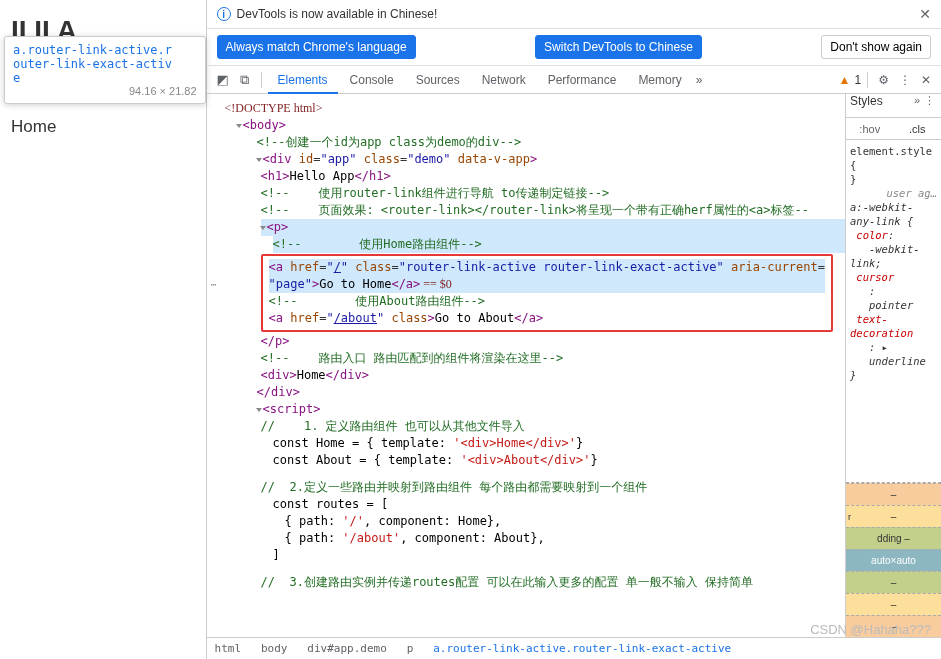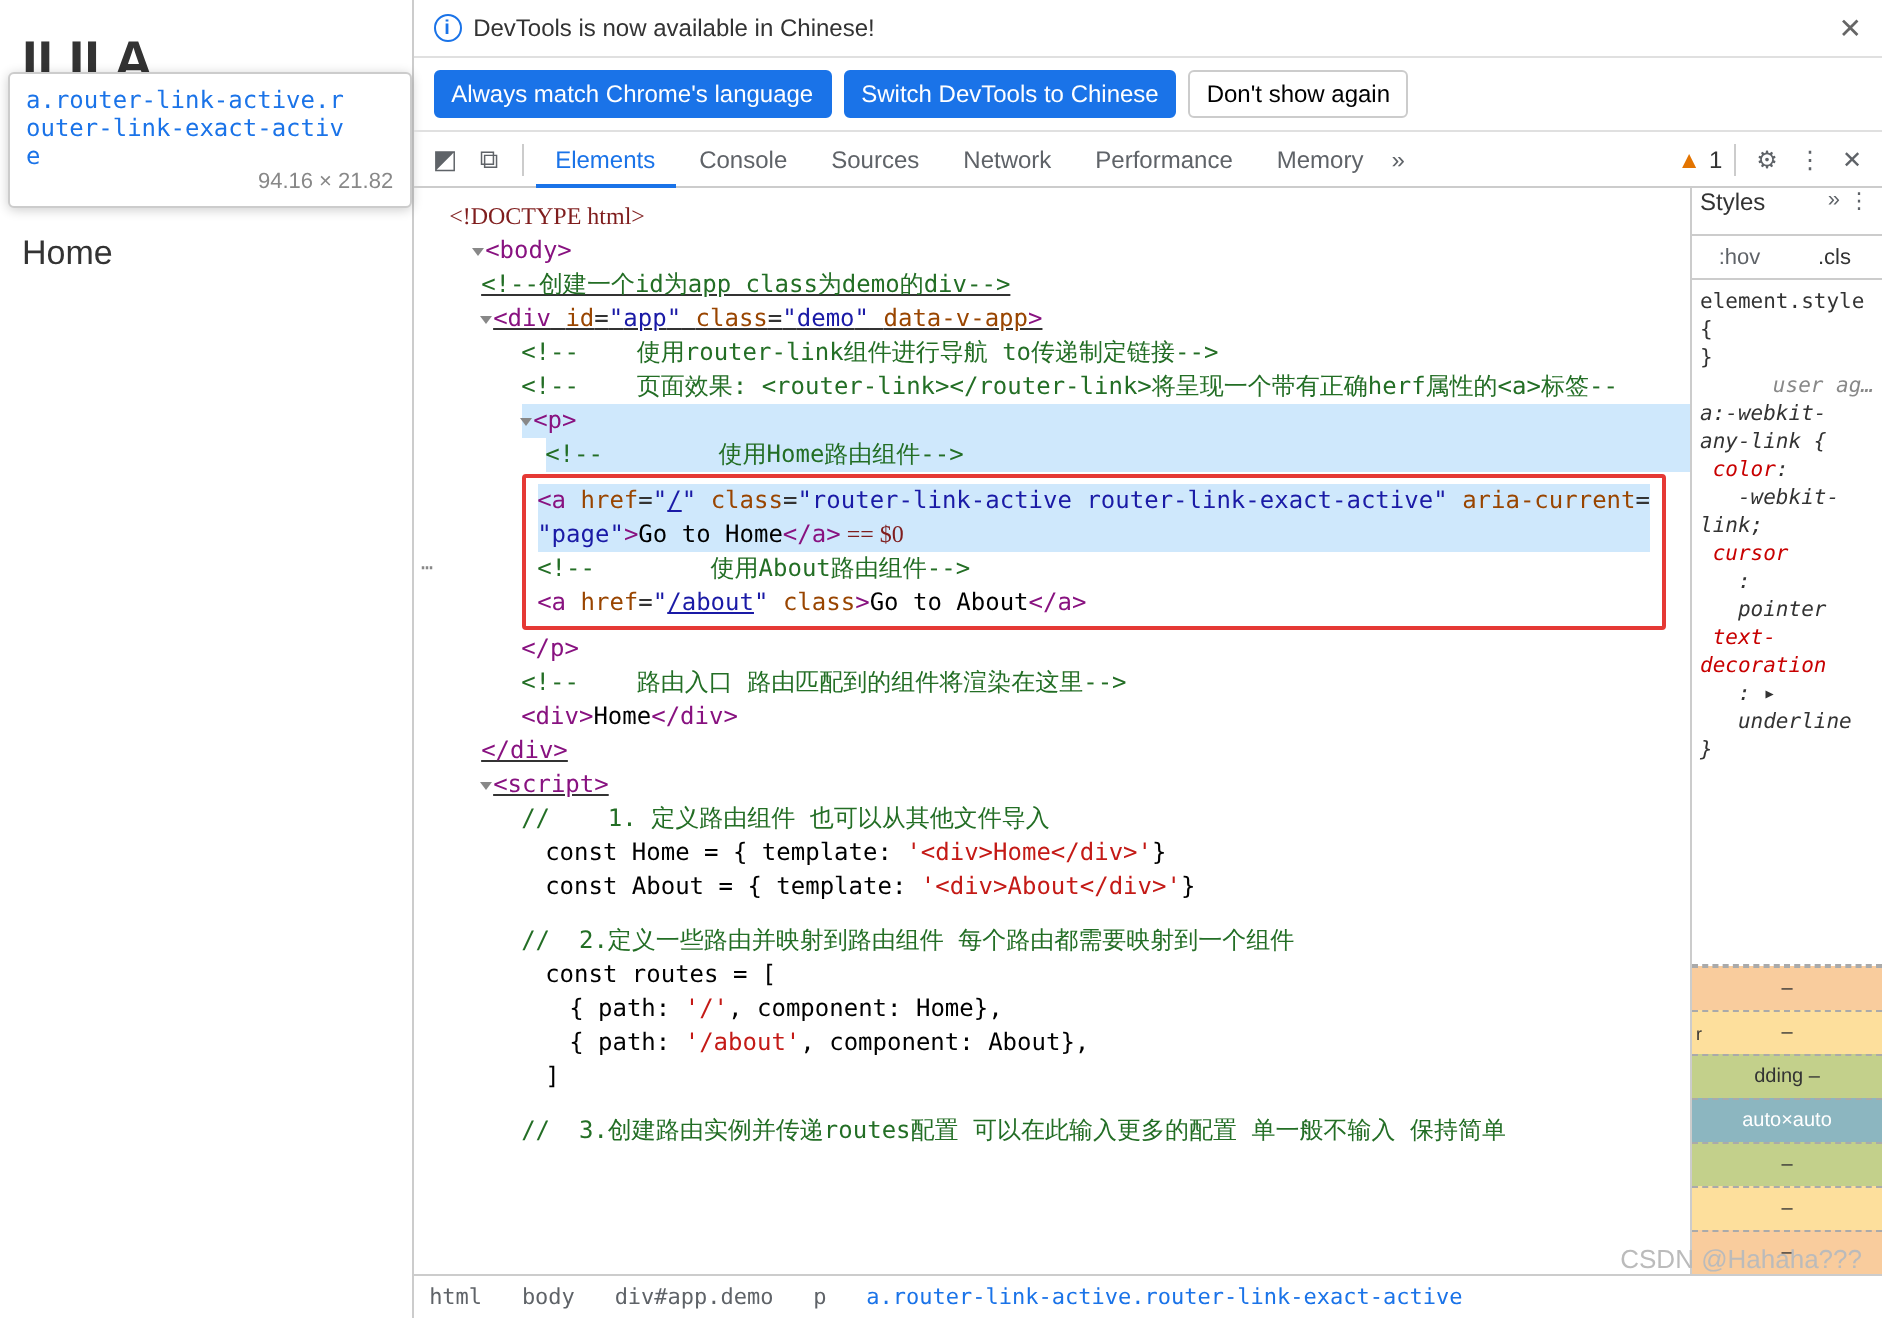--- a/index.html
+++ b/index.html
@@ -9,37 +9,37 @@
 .tooltip-class { color: #1a73e8; font-family: Menlo, Consolas, monospace; font-size: 12px; word-break: break-all; max-width: 160px; display: inline-block; }
 .tooltip-dim { color: #888; font-size: 11px; float: right; margin-left: 8px; }
 .page-h1 { font-size: 28px; font-weight: 700; margin: 4px 0 36px 0; }
 .links a { color: #551a8b; text-decoration: underline; font-size: 17px; }
 .links a.active { background: #a8c7fa; }
 .route-view { margin-top: 14px; font-size: 17px; }
 .dev { flex: 1; display: flex; flex-direction: column; position: relative; }
 .info-bar { display: flex; align-items: center; padding: 6px 10px; border-bottom: 1px solid #e0e0e0; gap: 6px; }
 .info-icon { width: 14px; height: 14px; border: 1.5px solid #1a73e8; border-radius: 50%; color: #1a73e8; display: flex; align-items: center; justify-content: center; font-size: 10px; font-weight: bold; }
 .info-close { margin-left: auto; cursor: pointer; color: #666; font-size: 14px; }
-.btn-row { padding: 6px 10px; display: flex; gap: 6px; border-bottom: 1px solid #e0e0e0; }
+.btn-row { padding: 6px 10px; display: flex; gap: 6px; border-bottom: 1px solid #e0e0e0; justify-content: space-between; }
 .btn { padding: 4px 8px; border-radius: 3px; font-size: 12px; border: 1px solid #ccc; background: #fff; cursor: pointer; }
 .btn.blue { background: #1a73e8; color: #fff; border-color: #1a73e8; }
 .tab-row { display: flex; align-items: center; border-bottom: 1px solid #ccc; padding: 0 6px; height: 28px; gap: 2px; }
 .tab-icon { width: 20px; text-align: center; color: #5f6368; cursor: pointer; font-size: 13px; }
 .sep { width: 1px; height: 16px; background: #ccc; margin: 0 4px; }
 .tab { padding: 0 10px; height: 28px; line-height: 28px; color: #5f6368; cursor: pointer; font-size: 12px; }
 .tab.active { color: #1a73e8; border-bottom: 2px solid #1a73e8; }
 .tab-more { margin-left: 2px; color: #5f6368; cursor: pointer; }
 .warn-badge { margin-left: auto; display: flex; align-items: center; gap: 4px; }
 .warn-tri { color: #e37400; font-size: 12px; }
 .gear { color: #5f6368; cursor: pointer; padding: 0 4px; }
 .main-split { flex: 1; display: flex; overflow: hidden; }
 .dom-pane { flex: 1; overflow: auto; font-family: Menlo, Consolas, monospace; font-size: 12px; padding: 6px 0 6px 6px; position: relative; line-height: 17px; }
 .gutter { position: absolute; left: 0; top: 182px; width: 14px; color: #888; text-align: center; font-size: 10px; }
 .ln { white-space: pre; }
-.i1 { margin-left: 12px; } .i2 { margin-left: 24px; } .i3 { margin-left: 28px; text-decoration: underline; }
+.i1 { margin-left: 12px; } .i2 { margin-left: 24px; } .i3 { margin-left: 44px; }
 .i4 { margin-left: 48px; } .i5 { margin-left: 60px; } .i6 { margin-left: 72px; }
 .tag { color: #881280; } .attr-n { color: #994500; } .attr-v { color: #1a1aa6; }
 .cmt { color: #236e25; } .txt { color: #000; } .str { color: #c41a16; } .sel { color: #7f1d1d; font-family: Liberation Serif, serif; }
 .hl-row { background: #cfe8fc; }
 .red-box { border: 2px solid #e53935; border-radius: 2px; margin: 1px 12px 1px 48px; padding: 3px 6px 3px 6px; }
 .styles-pane { width: 96px; border-left: 1px solid #ccc; display: flex; flex-direction: column; font-size: 11px; }
 .styles-head { display: flex; align-items: flex-start; border-bottom: 1px solid #ccc; height: 24px; padding: 0 4px; }
 .styles-head .lbl { color: #333; font-size: 12px; }
 .styles-head .chev { color: #5f6368; margin: 0 2px; cursor: pointer; }
 .styles-sub { display: flex; border-bottom: 1px solid #ccc; height: 22px; }
@@ -110,20 +110,21 @@
     <span class="gear">✕</span>
   </div>
 
   <div class="main-split">
     <div class="dom-pane">
       <div class="gutter">⋯</div>
       <div class="ln i1"><span class="sel">&lt;!DOCTYPE html&gt;</span></div>
       <div class="ln i2"><span class="tri open"></span><span class="tag">&lt;body&gt;</span></div>
       <div class="ln i3"><span class="cmt">&lt;!--创建一个id为app class为demo的div--&gt;</span></div>
       <div class="ln i3"><span class="tri open"></span><span class="tag">&lt;div</span> <span class="attr-n">id</span>=<span class="attr-v">"<span>app</span>"</span> <span class="attr-n">class</span>=<span class="attr-v">"<span>demo</span>"</span> <span class="attr-n">data-v-app</span><span class="tag">&gt;</span></div>
+      <div class="ln i4"><span class="tag">&lt;h1&gt;</span><span class="txt">Hello App</span><span class="tag">&lt;/h1&gt;</span></div>
       <div class="ln i4"><span class="cmt"><span>&lt;!--</span>&nbsp;&nbsp;&nbsp;&nbsp;<span>使用router-link组件进行导航 to传递制定链接</span><span>--&gt;</span></span></div>
       <div class="ln i4"><span class="cmt"><span>&lt;!--</span>&nbsp;&nbsp;&nbsp;&nbsp;<span>页面效果: &lt;router-link&gt;&lt;/router-link&gt;将呈现一个带有正确herf属性的&lt;a&gt;标签</span><span>--</span></span></div>
       <div class="ln i4 hl-row"><span class="tri open"></span><span class="tag">&lt;p&gt;</span></div>
       <div class="ln i5 hl-row"><span class="cmt"><span>&lt;!--</span>&nbsp;&nbsp;&nbsp;&nbsp;&nbsp;&nbsp;&nbsp;&nbsp;<span>使用Home路由组件</span><span>--&gt;</span></span></div>
 
       <div class="red-box">
         <div class="ln hl-row"><span class="tag">&lt;a</span> <span class="attr-n">href</span>=<span class="attr-v">"<a class="ulink">/</a>"</span> <span class="attr-n">class</span>=<span class="attr-v">"<span>router-link-active router-link-exact-active</span>"</span> <span class="attr-n">aria-current</span>=</div>
         <div class="ln hl-row"><span class="attr-v">"<span>page</span>"</span><span class="tag">&gt;</span><span class="txt">Go to Home</span><span class="tag">&lt;/a&gt;</span><span class="sel"> == $0</span></div>
         <div class="ln"><span class="cmt"><span>&lt;!--</span>&nbsp;&nbsp;&nbsp;&nbsp;&nbsp;&nbsp;&nbsp;&nbsp;<span>使用About路由组件</span><span>--&gt;</span></span></div>
         <div class="ln"><span class="tag">&lt;a</span> <span class="attr-n">href</span>=<span class="attr-v">"<a class="ulink">/about</a>"</span> <span class="attr-n">class</span><span class="tag">&gt;</span><span class="txt">Go to About</span><span class="tag">&lt;/a&gt;</span></div>

